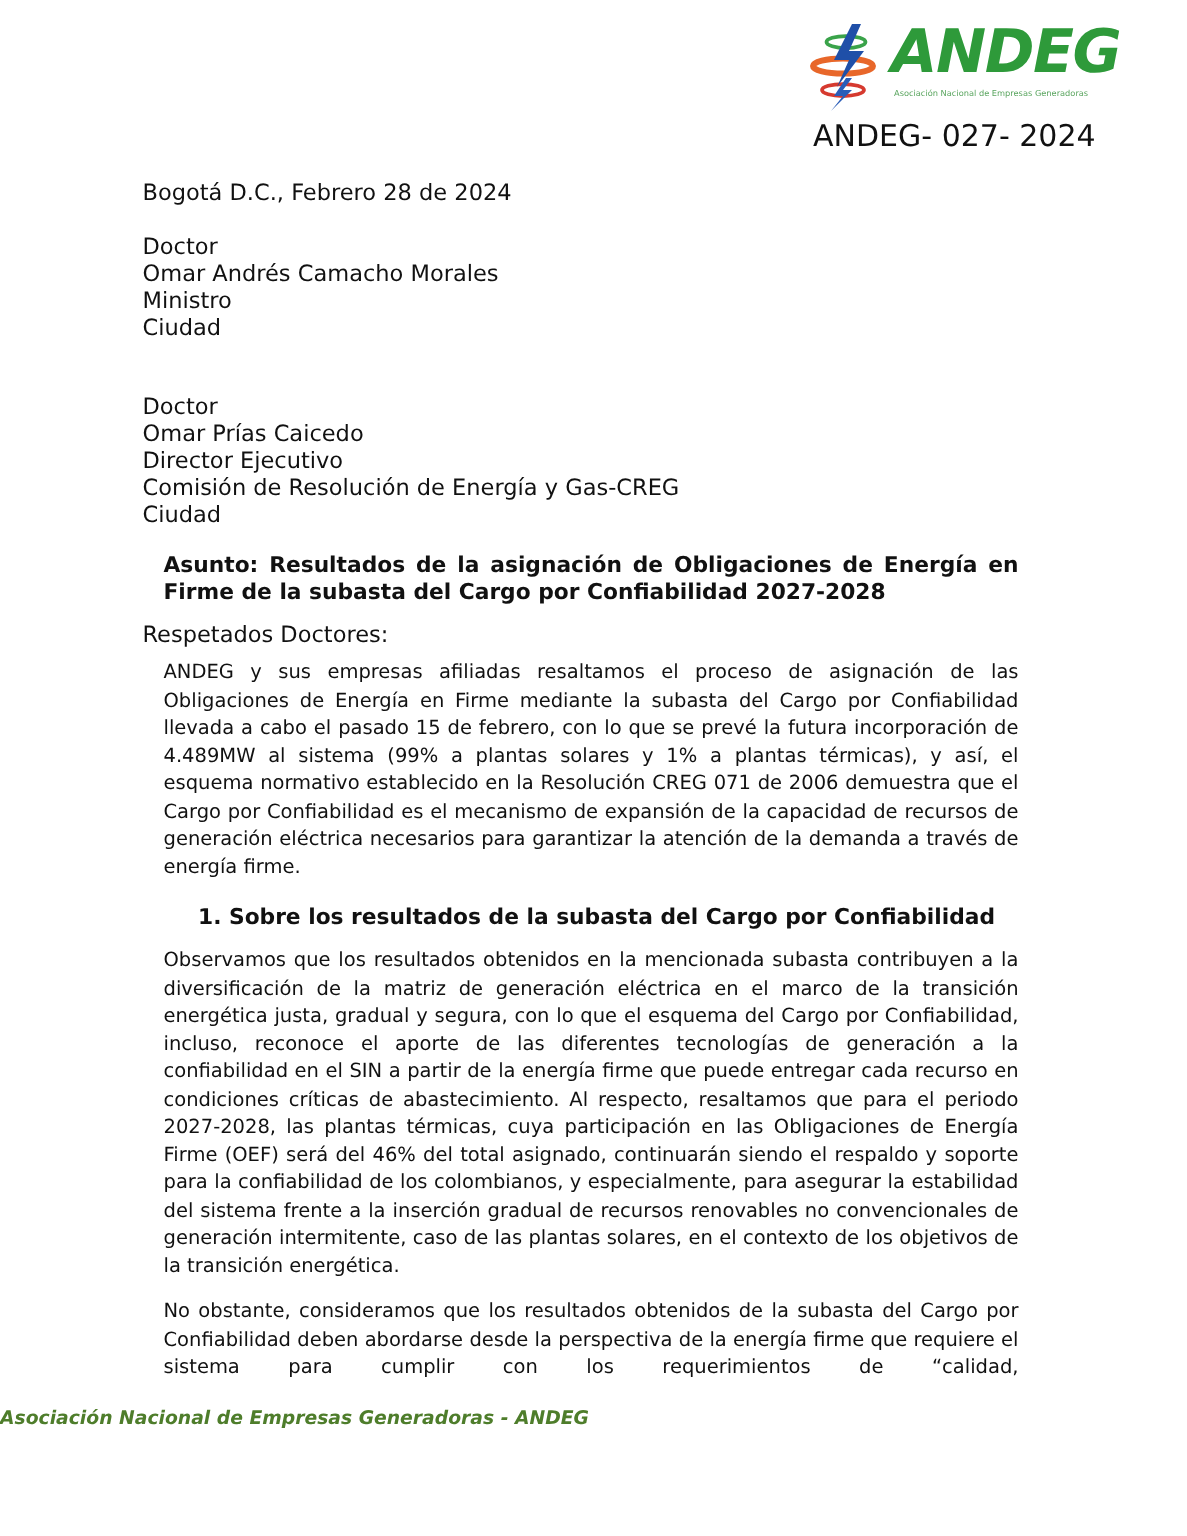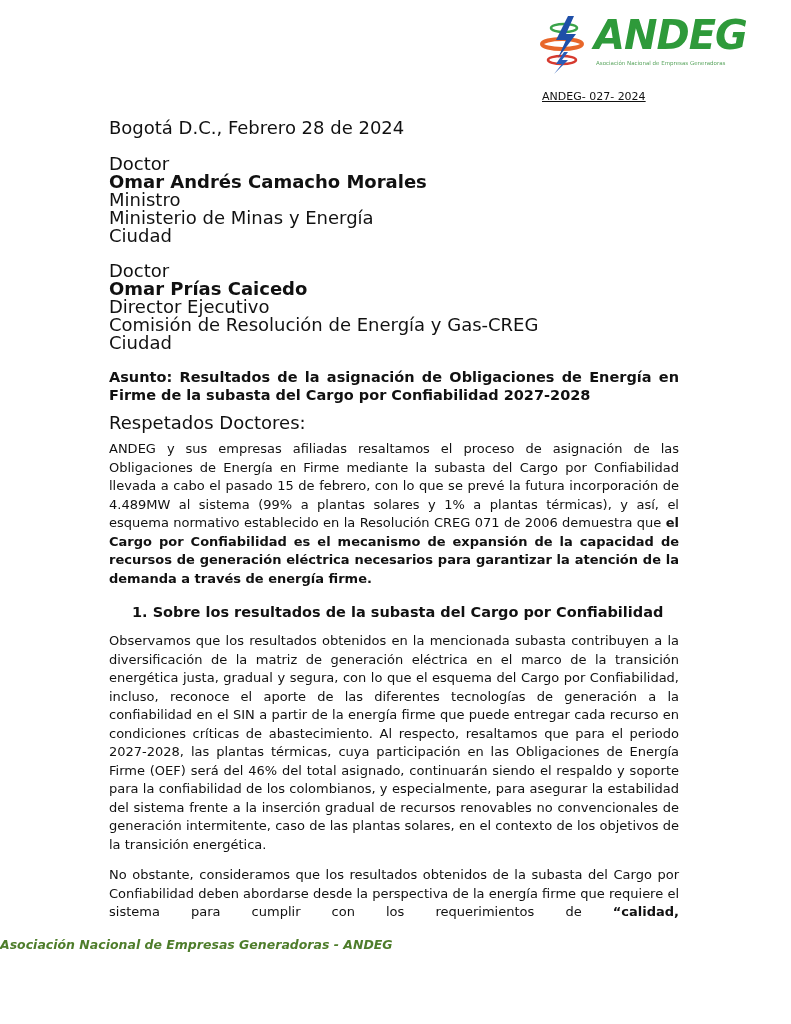--- a/index.html
+++ b/index.html
@@ -3,24 +3,24 @@
 <meta charset="utf-8">
 <style>
   html, body { margin: 0; padding: 0; background: #ffffff; }
   body { width: 791px; height: 1024px; position: relative; overflow: hidden;
          font-family: "DejaVu Sans", sans-serif; color: #111; }
   .page { position: absolute; left: 0; top: 0; width: 791px; height: 1024px; }
   .logo { position: absolute; left: 538px; top: 14px; width: 230px; height: 60px; text-align: center; }
   .logo-word { position: absolute; left: 56px; top: -2px; font-family: "DejaVu Sans", sans-serif;
                font-weight: bold; font-style: italic; font-size: 40px; color: #2e9a3a; letter-spacing: -1px; }
   .logo-sub { position: absolute; left: 58px; top: 46px; font-size: 5.5px; color: #5aa55f; white-space: nowrap; }
-  .ref { position: absolute; left: 542px; top: 90px; font-size: 11px; text-decoration: underline; }
-  .block { position: absolute; left: 109px; font-size: 18px; line-height: 18px; }
+  .ref { position: absolute; left: 542px; top: 78px; font-size: 20px; }
+  .block { position: absolute; left: 95px; font-size: 15px; line-height: 18px; }
   .block div { white-space: nowrap; }
-  .bold { font-weight: bold; }
+  .bold { font-weight: normal; }
   .subject { position: absolute; left: 109px; top: 368px; width: 570px; font-size: 14.5px; line-height: 18px;
              font-weight: bold; text-align: justify; }
   .para { position: absolute; left: 109px; width: 570px; font-size: 13px; line-height: 18.5px; text-align: justify; }
   .heading { position: absolute; left: 132px; top: 604px; font-size: 14.5px; font-weight: bold; white-space: nowrap; }
   .footer { position: absolute; left: 0; width: 697px; top: 937px; text-align: left; font-size: 12.5px; line-height: 16px;
             font-weight: bold; font-style: italic; color: #4e7d2b; }
   .lastline { text-align-last: justify; }
 </style>
 </head>
 <body>
@@ -40,21 +40,20 @@
   </div>
 
   <div class="ref">ANDEG- 027- 2024</div>
 
   <div class="block" style="top:119px;">Bogotá D.C., Febrero 28 de 2024</div>
 
   <div class="block" style="top:155px;">
     <div>Doctor</div>
     <div class="bold">Omar Andrés Camacho Morales</div>
     <div>Ministro</div>
-    <div>Ministerio de Minas y Energía</div>
     <div>Ciudad</div>
   </div>
 
   <div class="block" style="top:262px;">
     <div>Doctor</div>
     <div class="bold">Omar Prías Caicedo</div>
     <div>Director Ejecutivo</div>
     <div>Comisión de Resolución de Energía y Gas-CREG</div>
     <div>Ciudad</div>
   </div>

